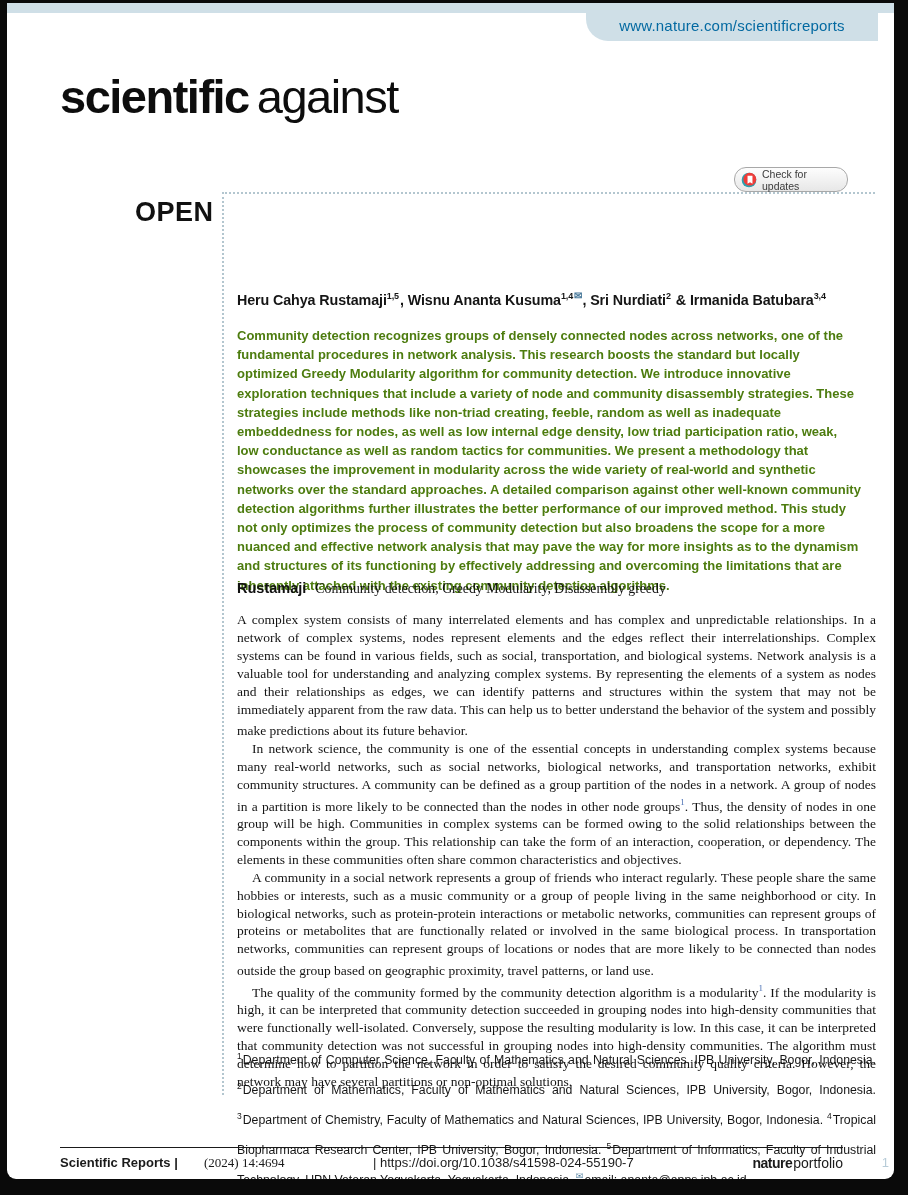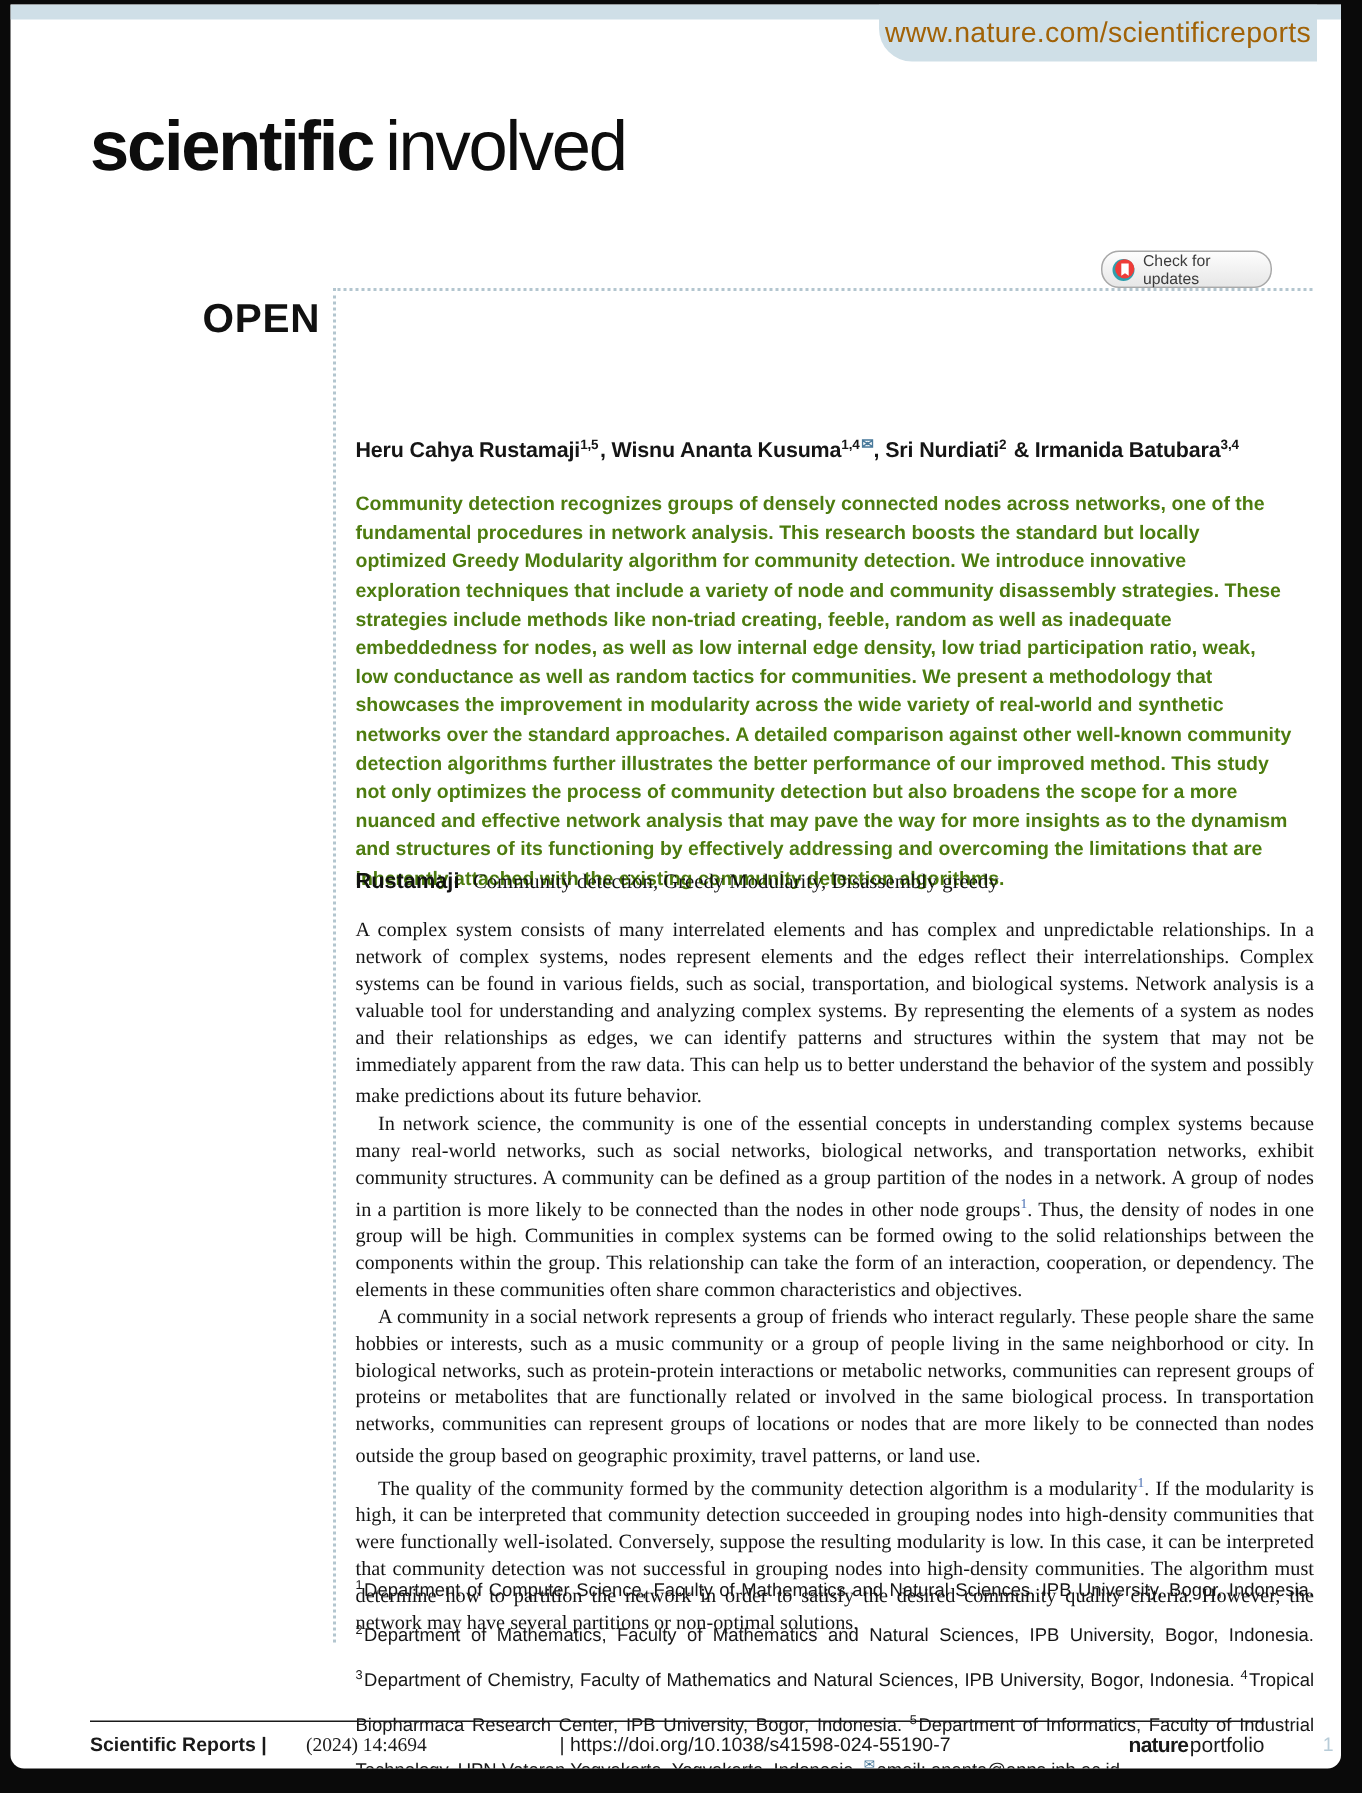--- a/index.html
+++ b/index.html
@@ -5,21 +5,21 @@
   html,body{margin:0;padding:0;background:#000;}
   .frame{position:relative;width:908px;height:1195px;background:#0a0a0a;overflow:hidden;
          font-family:"Liberation Sans",sans-serif;}
   .page{position:absolute;left:7px;top:3px;width:887px;height:1176px;background:#ffffff;
         border-radius:0 0 9px 9px;overflow:hidden;}
 
   .top-band{position:absolute;left:0;top:0;width:100%;height:10px;background:var(--band_blue,#cfdfe7);}
   .url-tab{position:absolute;right:16px;top:0;width:292px;height:38px;background:var(--band_blue,#cfdfe7);
            border-radius:0 0 0 22px;display:flex;align-items:flex-end;justify-content:center;
            padding-bottom:7px;box-sizing:border-box;}
-  .url-tab span{font-size:19px;color:#a16207;letter-spacing:.2px;}
+  .url-tab span{font-size:15px;color:#0369a1;letter-spacing:.2px;}
 
   .logo{position:absolute;left:53px;top:66px;font-size:47px;letter-spacing:-1.5px;color:#0d0d0d;}
   .logo-bold{font-weight:800;}
   .logo-light{font-weight:400;margin-left:8px;}
 
   .check-badge{position:absolute;left:727px;top:164px;width:114px;height:25px;border:1px solid #a8a8a8;
                border-radius:12px;background:linear-gradient(#fdfdfd,#e7e7e7);display:flex;align-items:center;
                gap:5px;padding:0 6px;box-sizing:border-box;cursor:pointer;}
   .check-badge span{font-size:10.5px;color:#3b3b3b;}
   .crossmark{width:16px;height:16px;flex:0 0 auto;}
@@ -70,21 +70,21 @@
 
 <div class="frame">
   <div class="page">
 
     <div class="top-band"></div>
     <div class="url-tab">
       <span>www.nature.com/scientificreports</span>
     </div>
 
     <div class="logo">
-      <span class="logo-bold">scientific</span><span class="logo-light">involved</span>
+      <span class="logo-bold">scientific</span><span class="logo-light">against</span>
     </div>
 
     <div class="check-badge">
       <svg class="crossmark" viewBox="0 0 24 24">
         <circle cx="12" cy="12" r="11" fill="#2e9fad"></circle>
         <circle cx="13.2" cy="10.8" r="9.6" fill="#ee3b38"></circle>
         <path d="M9.8 5.6h7.4v12.2l-3.7-2.6-3.7 2.6z" fill="#ffffff"></path>
       </svg>
       <span>Check for updates</span>
     </div>

